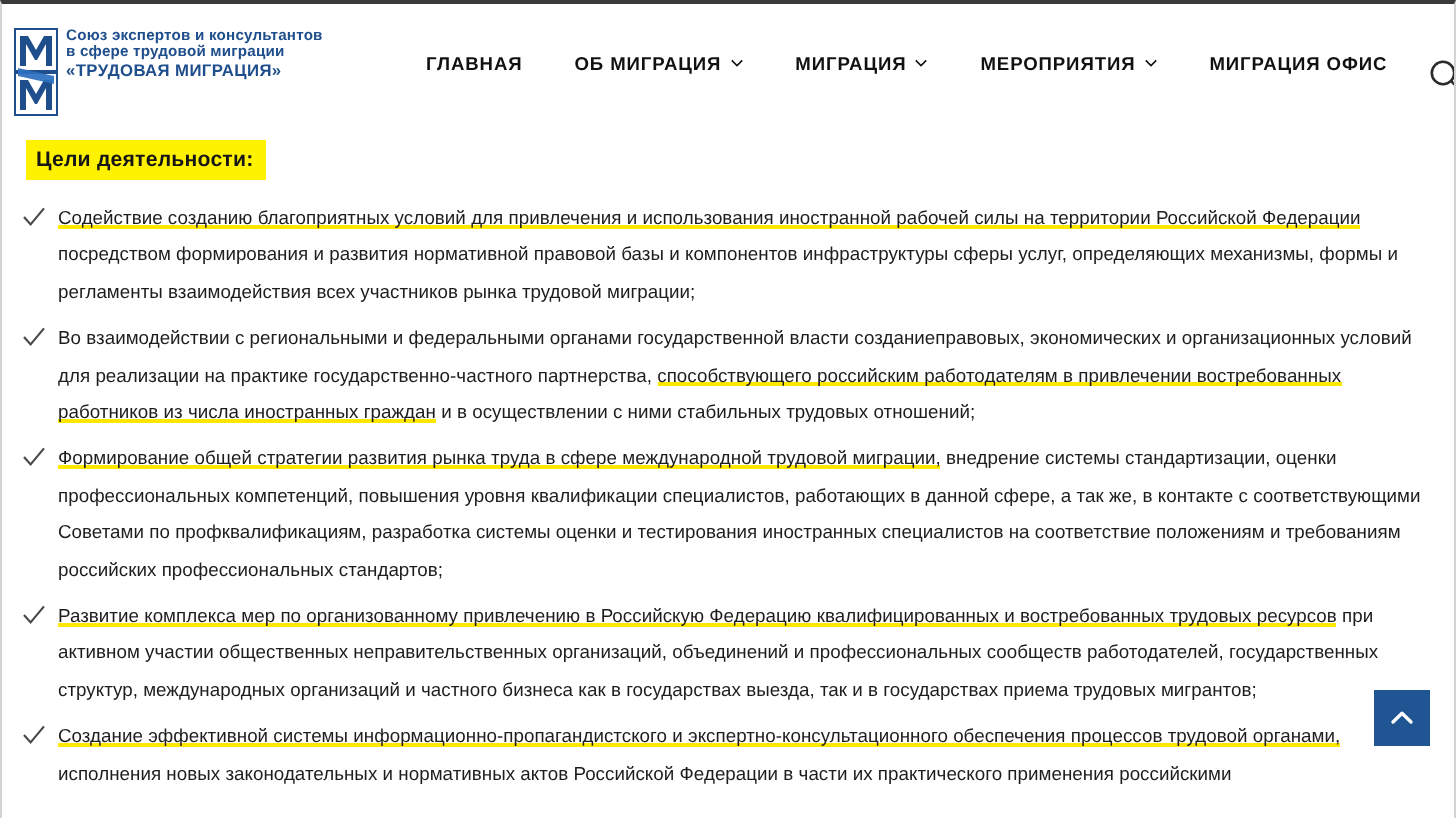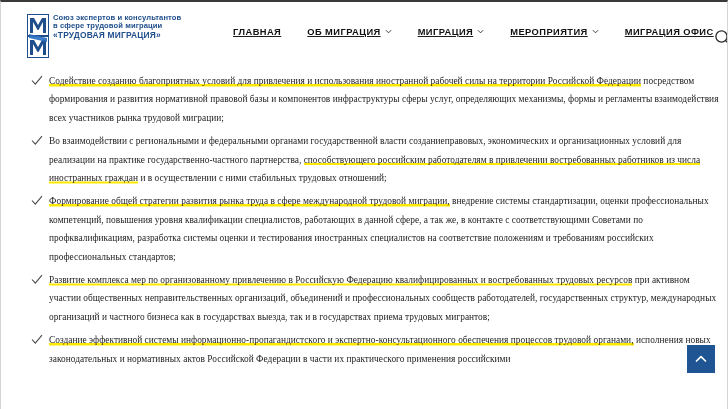--- a/index.html
+++ b/index.html
@@ -19,21 +19,20 @@
   #page {
     position: relative;
     width: 728px;
     height: 409px;
     background: #ffffff;
     box-sizing: border-box;
     border-top: 2px solid #3a3a3a;
     border-left: 1px solid #d4d4d4;
     border-right: 1px solid #d4d4d4;
     overflow: hidden;
-    padding-left: 20px;
   }
 
   
   .header {
     position: relative;
     height: 60px;
     display: flex;
     align-items: center;
     background: #ffffff;
   }
@@ -73,21 +72,20 @@
     font-size: 8.4px;
     letter-spacing: 0.2px;
   }
 
   .nav {
     display: flex;
     align-items: center;
     gap: 26px;
     margin-left: 22px;
     flex: 1 1 auto;
-    text-decoration: underline;
   }
   .nav-item {
     display: flex;
     align-items: center;
     gap: 4px;
     font-size: 9.3px;
     font-weight: bold;
     letter-spacing: 0.45px;
     color: #111111;
     white-space: nowrap;
@@ -138,21 +136,20 @@
 
   .goal {
     position: relative;
     padding-left: 22px;
     margin-bottom: 5px;
     font-size: 9.4px;
     line-height: 18.4px;
     color: #1d1d1d;
     text-align: left;
     letter-spacing: 0.02px;
-    font-family: Liberation Serif, serif;
   }
 
   .check-icon {
     position: absolute;
     left: 4px;
     top: 3px;
     width: 12px;
     height: 12px;
   }
   .check-icon svg { display: block; }
@@ -246,20 +243,21 @@
     <div class="search-wrap">
       <svg width="20" height="20" viewBox="0 0 20 20" xmlns="http://www.w3.org/2000/svg">
         <circle cx="8.5" cy="8.5" r="5.6" fill="none" stroke="#2b2b2b" stroke-width="1.3"></circle>
         <line x1="12.6" y1="12.6" x2="17.5" y2="17.5" stroke="#2b2b2b" stroke-width="1.3"></line>
       </svg>
     </div>
   </div>
 
   <div class="content">
 
+    <div class="section-title">Цели деятельности:</div>
 
     <ul class="goal-list">
 
       <li class="goal">
         <span class="check-icon">
           <svg width="12" height="12" viewBox="0 0 12 12">
               <path d="M1 5.5 L4.3 9.2 L11 1.2" fill="none" stroke="#4a4a4a" stroke-width="1.1"></path>
             </svg>
         </span>
         <span class="hl">Содействие созданию благоприятных условий для привлечения и использования иностранной рабочей силы на территории Российской Федерации</span><span> посредством формирования и развития нормативной правовой базы и компонентов инфраструктуры сферы услуг, определяющих механизмы, формы и регламенты взаимодействия всех участников рынка трудовой миграции;</span>

